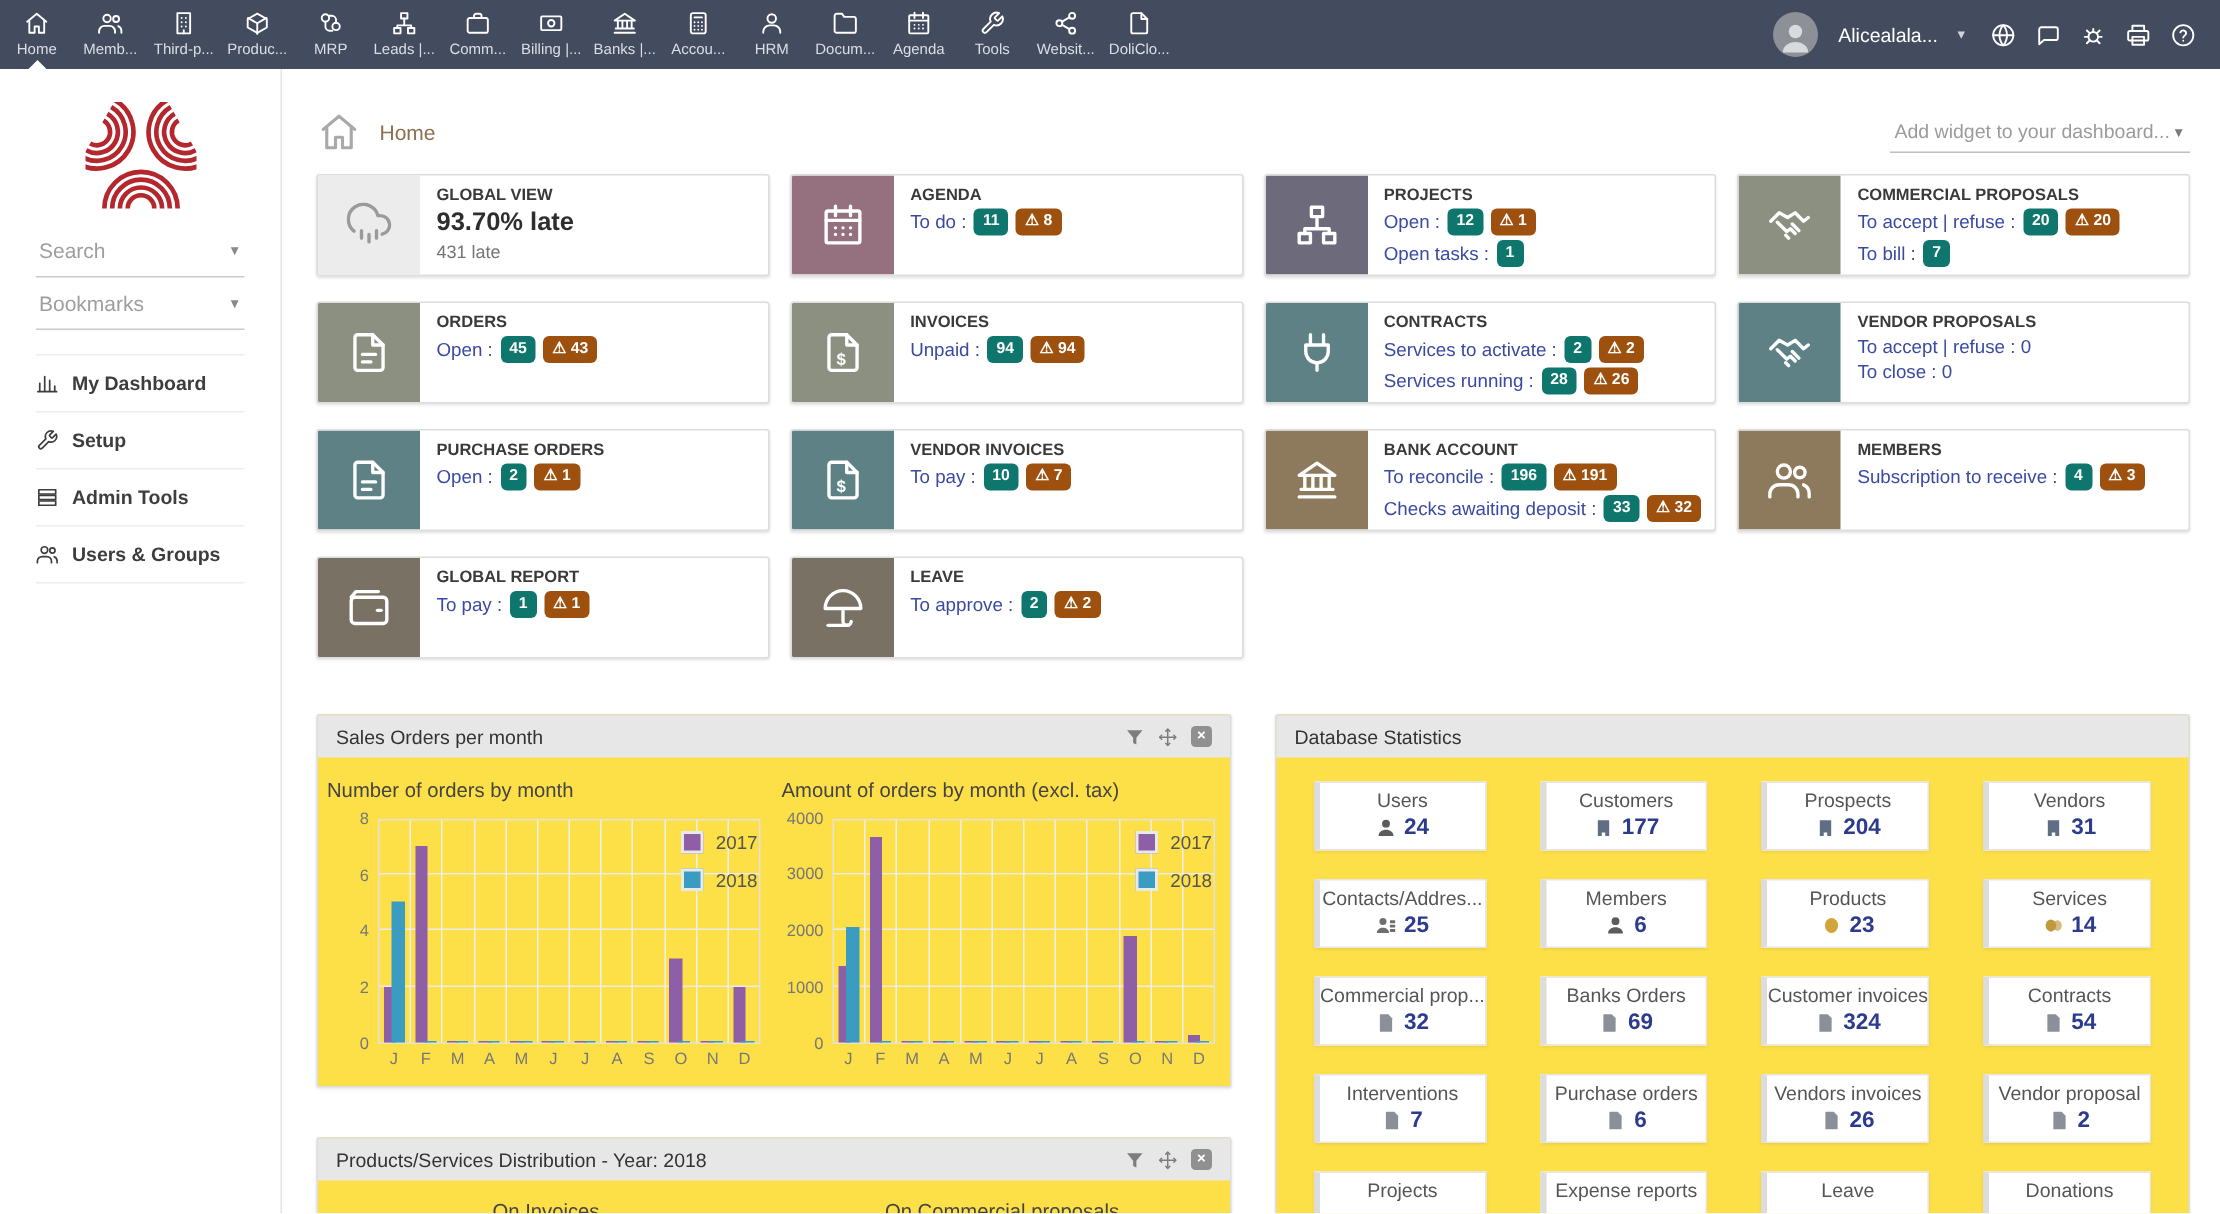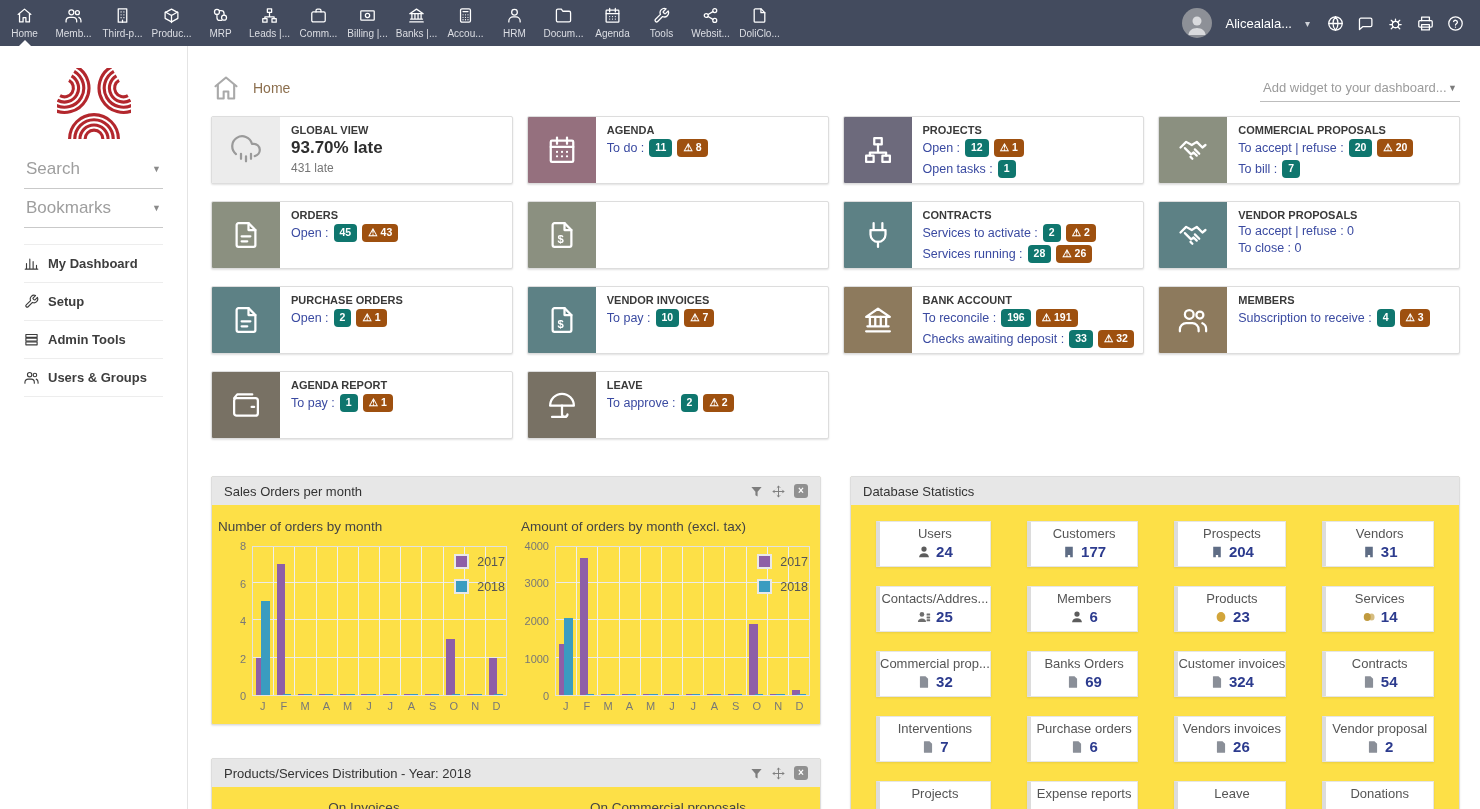--- a/index.html
+++ b/index.html
@@ -19,21 +19,21 @@
   .user-name{color:#fff;font-size:13px}
   .user-chevron{color:#cfd2d8;font-size:10px}
   .tb-ic{width:17px;height:17px;color:#fff;cursor:pointer}
 
   
   .body-row{flex:1;display:flex;overflow:hidden}
   .sidebar{width:188px;background:#fff;border-right:1px solid #e4e4e4;flex-shrink:0;overflow:hidden}
   .logo-wrap{width:74px;height:74px;margin:22px auto 8px}
   .side-select{margin:0 24px;padding:9px 2px;display:flex;align-items:center;justify-content:space-between;border-bottom:1px solid #c9c9c9;cursor:pointer}
   .side-select:first-of-type{margin-top:26px}
-  .side-select .ph{color:#9e9e9e;font-size:17px}
+  .side-select .ph{color:#9e9e9e;font-size:14px}
   .side-select .chev{color:#8a8a8a;font-size:9px}
   .side-menu{margin-top:16px}
   .side-item{display:flex;align-items:center;gap:9px;margin:0 24px;padding:11px 0;border-bottom:1px solid #ededed;cursor:pointer}
   .side-item:first-child{border-top:1px solid #ededed}
   .side-item .sico{width:15px;height:15px;color:#3d3d3d}
   .side-item .slabel{font-size:13px;font-weight:bold;color:#3d3d3d}
 
   
   .main{flex:1;padding:16px 20px 0 23px;overflow:hidden;background:#fff}
   .main-header{display:flex;align-items:flex-end;justify-content:space-between;height:40px;margin-bottom:14px}
@@ -516,20 +516,28 @@
           <div class="widget">
             <div class="w-iconbox" style="background:#8b9080">
               <span class="wico">
                 <svg viewBox="0 0 24 24" fill="none" stroke="currentColor" stroke-width="1.8" stroke-linecap="round" stroke-linejoin="round">
                   <path d="M14 2.5H6a1.5 1.5 0 0 0-1.5 1.5v16A1.5 1.5 0 0 0 6 21.5h12a1.5 1.5 0 0 0 1.5-1.5V8z"></path>
                   <path d="M14 2.5V8h5.5"></path>
                   <text x="11" y="18.5" font-size="9" text-anchor="middle" fill="currentColor" stroke="none" font-weight="bold">$</text>
                 </svg>
               </span>
             </div>
+            <div class="w-content">
+              <div class="w-title">INVOICES</div>
+              <div class="w-line">
+                <span>Unpaid :</span>
+                <span class="badge neutral">94</span>
+                <span class="badge warning">⚠ 94</span>
+              </div>
+            </div>
           </div>
           <div class="widget">
             <div class="w-iconbox" style="background:#5d8185">
               <span class="wico">
                 <svg viewBox="0 0 24 24" fill="none" stroke="currentColor" stroke-width="1.8" stroke-linecap="round" stroke-linejoin="round">
                   <path d="M8.5 2.5V8M15.5 2.5V8M6 8h12v3.5a6 6 0 0 1-12 0z"></path>
                   <path d="M12 17.5v4"></path>
                 </svg>
               </span>
             </div>
@@ -650,21 +658,21 @@
             <div class="w-iconbox" style="background:#787164">
               <span class="wico">
                 <svg viewBox="0 0 24 24" fill="none" stroke="currentColor" stroke-width="1.8" stroke-linecap="round" stroke-linejoin="round">
                   <rect x="2.5" y="6.5" width="19" height="14" rx="2"></rect>
                   <path d="M2.5 6.5 5 3.5h12"></path>
                   <path d="M16.5 13.5h2"></path>
                 </svg>
               </span>
             </div>
             <div class="w-content">
-              <div class="w-title">AGENDA REPORT</div>
+              <div class="w-title">GLOBAL REPORT</div>
               <div class="w-line">
                 <span>To pay :</span>
                 <span class="badge neutral">1</span>
                 <span class="badge warning">⚠ 1</span>
               </div>
             </div>
           </div>
           <div class="widget">
             <div class="w-iconbox" style="background:#787164">
               <span class="wico">

